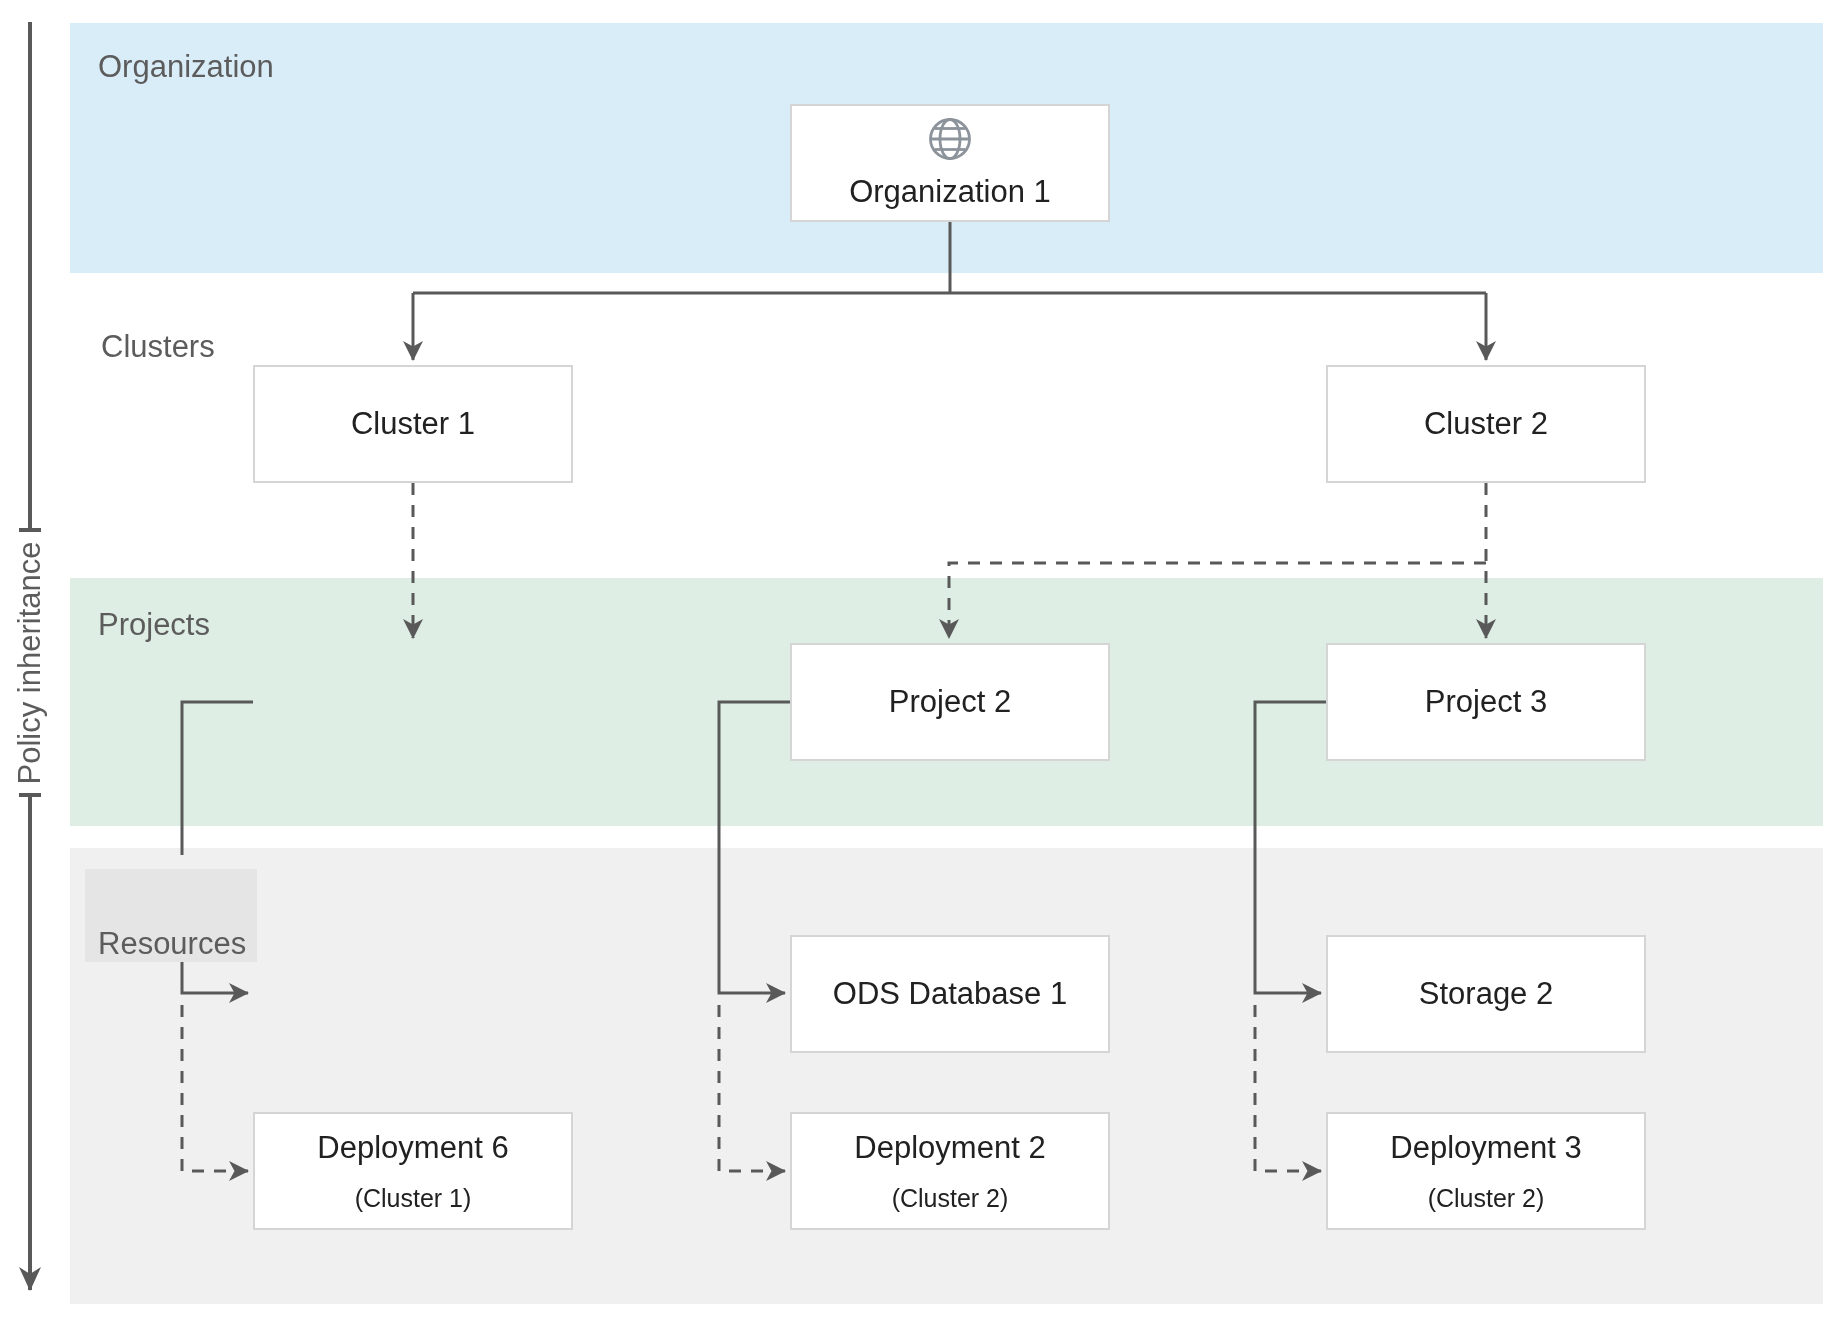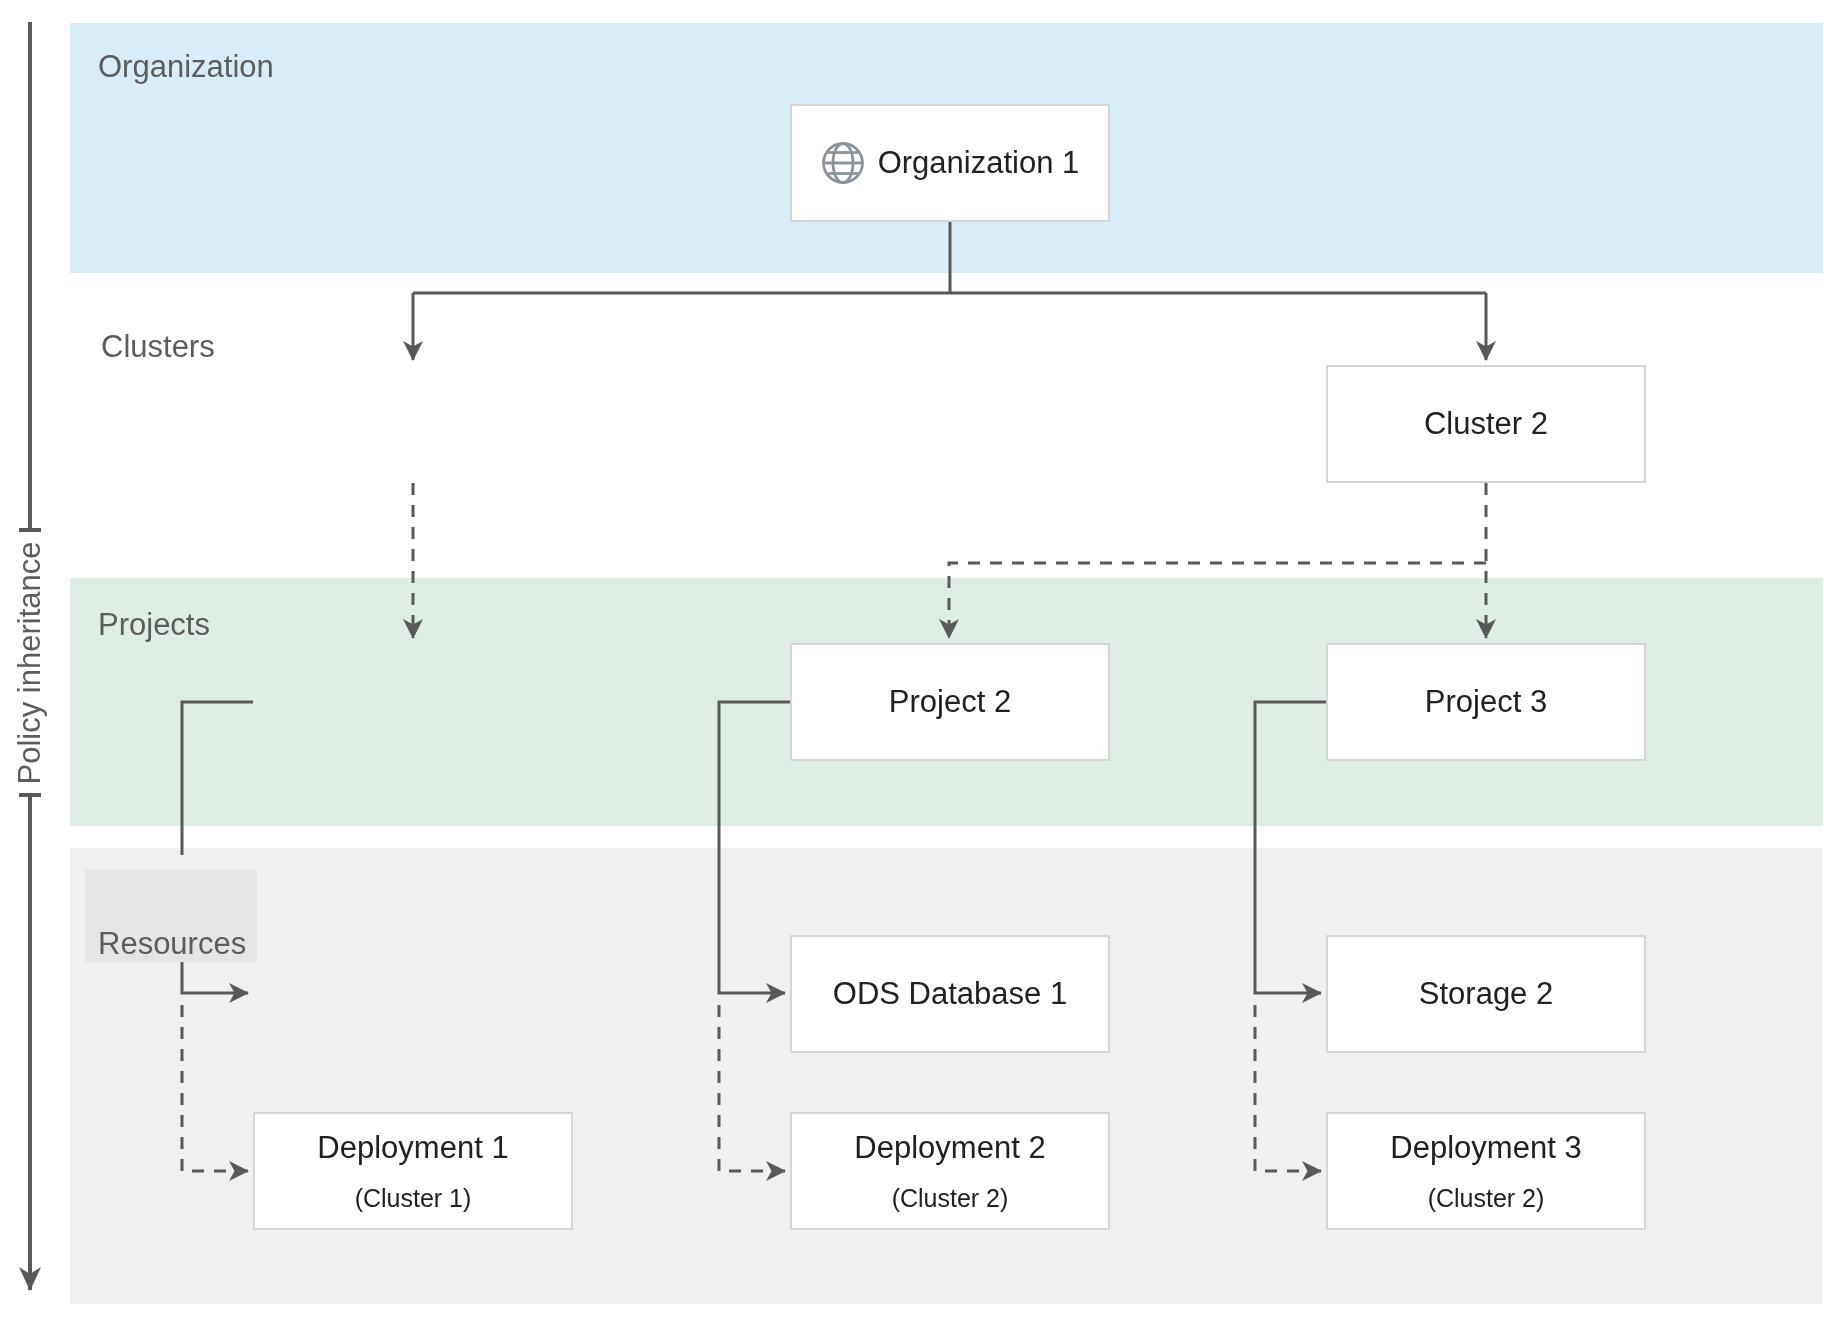--- a/index.html
+++ b/index.html
@@ -41,21 +41,21 @@
   }
   .node-col1 { left:253px; }
   .node-col2 { left:790px; }
   .node-col3 { left:1326px; }
   .row-org      { top:104px; }
   .row-cluster  { top:365px; }
   .row-project  { top:643px; }
   .row-resource { top:935px; }
   .row-deploy   { top:1112px; }
 
-  .node-org { gap:13px; }
+  .node-org { gap:13px;flex-direction:column; }
   .node-stacked { flex-direction:column; line-height:1.22; }
   .node-sublabel { font-size:25px; color:#212121;margin-top:16px; }
 
   
   .axis-label {
     position:absolute; left:30px; top:663px;
     transform:translate(-50%,-50%) rotate(-90deg);
     font-size:31px; color:#5c5c5c; white-space:nowrap; z-index:3;
   }
 </style>
@@ -119,40 +119,43 @@
     <svg width="44" height="44" viewBox="0 0 44 44" fill="none" stroke="#8d939b" stroke-width="2.8">
       <circle cx="22" cy="22" r="19.5"></circle>
       <ellipse cx="22" cy="22" rx="10" ry="19.5"></ellipse>
       <line x1="3.5" y1="22" x2="40.5" y2="22"></line>
       <line x1="6.5" y1="11.5" x2="37.5" y2="11.5"></line>
       <line x1="6.5" y1="32.5" x2="37.5" y2="32.5"></line>
     </svg>
     <span>Organization 1</span>
   </div>
 
+  <div class="node node-col1 row-cluster">
+    <span>Cluster 1</span>
+  </div>
   <div class="node node-col3 row-cluster">
     <span>Cluster 2</span>
   </div>
 
   <div class="node node-col2 row-project">
     <span>Project 2</span>
   </div>
   <div class="node node-col3 row-project">
     <span>Project 3</span>
   </div>
 
   <div class="node node-col2 row-resource">
     <span>ODS Database 1</span>
   </div>
   <div class="node node-col3 row-resource">
     <span>Storage 2</span>
   </div>
 
   <div class="node node-col1 row-deploy node-stacked">
-    <span>Deployment 1</span>
+    <span>Deployment 6</span>
     <span class="node-sublabel">(Cluster 1)</span>
   </div>
   <div class="node node-col2 row-deploy node-stacked">
     <span>Deployment 2</span>
     <span class="node-sublabel">(Cluster 2)</span>
   </div>
   <div class="node node-col3 row-deploy node-stacked">
     <span>Deployment 3</span>
     <span class="node-sublabel">(Cluster 2)</span>
   </div>

